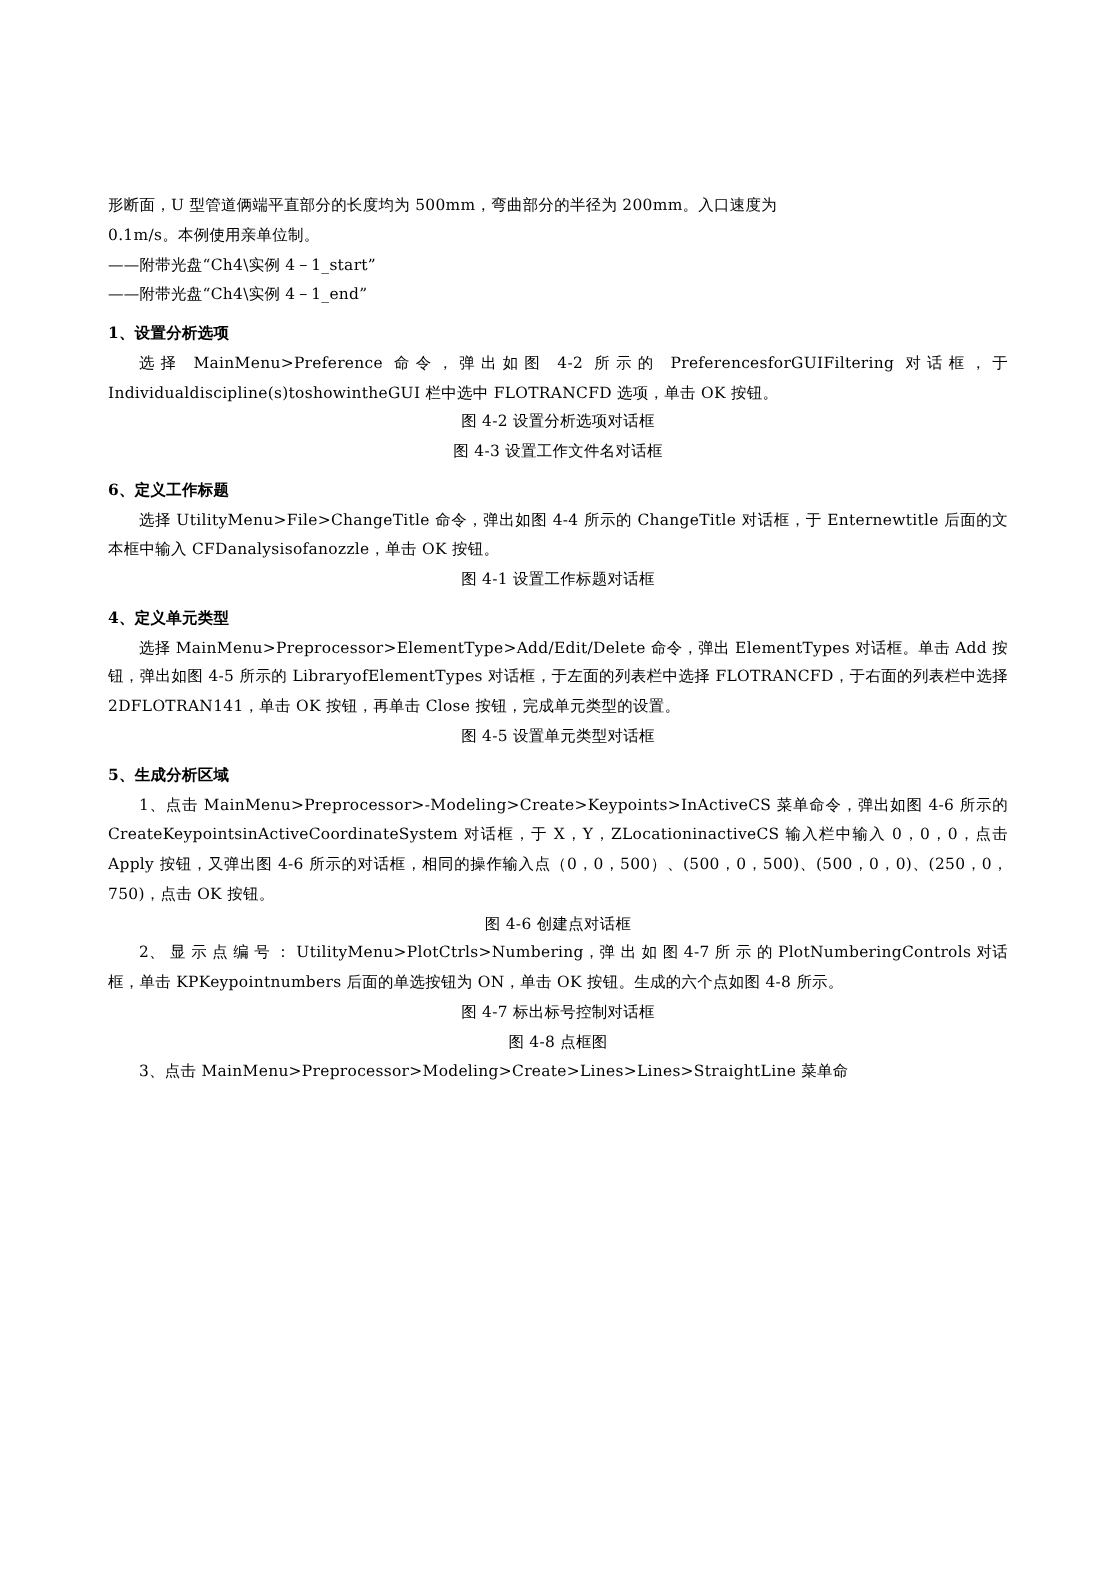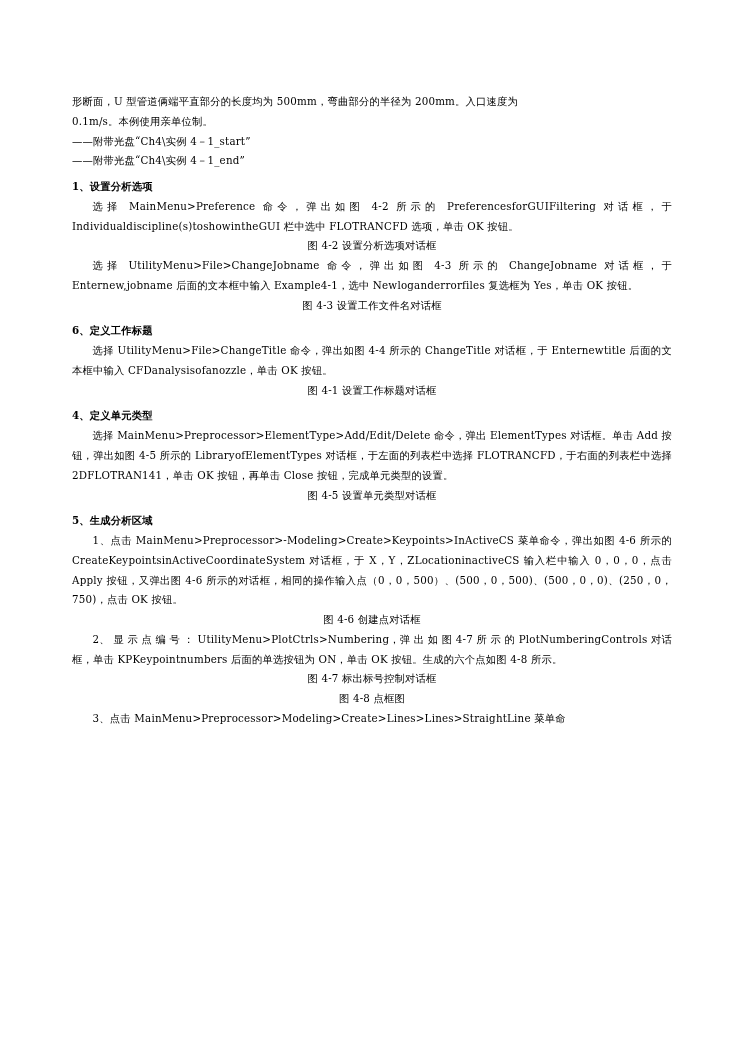--- a/index.html
+++ b/index.html
@@ -20,20 +20,21 @@
     height: 1052px;
     box-sizing: border-box;
     padding: 92px 72px 60px 72px;
     background: #ffffff;
   }
   .doc-body {
     font-size: 10.3px;
     line-height: 1.92;
     letter-spacing: 0.2px;
     text-align: justify;
+    margin-top: 36px;
   }
   p {
     margin: 0;
     padding: 0;
   }
   .para {
     text-indent: 0;
   }
   .indent2 {
     text-indent: 2em;
@@ -58,21 +59,20 @@
 
     <p class="para">形断面，U 型管道俩端平直部分的长度均为 500mm，弯曲部分的半径为 200mm。入口速度为</p>
     <p class="para">0.1m/s。本例使用亲单位制。</p>
     <p class="para dash-line">——附带光盘“Ch4\实例 4－1_start”</p>
     <p class="para dash-line">——附带光盘“Ch4\实例 4－1_end”</p>
 
     <p class="heading">1、设置分析选项</p>
     <p class="para indent2">选择 MainMenu&gt;Preference 命令，弹出如图 4-2 所示的 PreferencesforGUIFiltering 对话框，于 Individualdiscipline(s)toshowintheGUI 栏中选中 FLOTRANCFD 选项，单击 OK 按钮。</p>
     <p class="caption">图 4-2 设置分析选项对话框</p>
 
-    <p class="para indent2">选择 UtilityMenu&gt;File&gt;ChangeJobname 命令，弹出如图 4-3 所示的 ChangeJobname 对话框，于 Enternew,jobname 后面的文本框中输入 Example4-1，选中 Newloganderrorfiles 复选框为 Yes，单击 OK 按钮。</p>
     <p class="caption">图 4-3 设置工作文件名对话框</p>
 
     <p class="heading">6、定义工作标题</p>
     <p class="para indent2">选择 UtilityMenu&gt;File&gt;ChangeTitle 命令，弹出如图 4-4 所示的 ChangeTitle 对话框，于 Enternewtitle 后面的文本框中输入 CFDanalysisofanozzle，单击 OK 按钮。</p>
     <p class="caption">图 4-1 设置工作标题对话框</p>
 
     <p class="heading">4、定义单元类型</p>
     <p class="para indent2">选择 MainMenu&gt;Preprocessor&gt;ElementType&gt;Add/Edit/Delete 命令，弹出 ElementTypes 对话框。单击 Add 按钮，弹出如图 4-5 所示的 LibraryofElementTypes 对话框，于左面的列表栏中选择 FLOTRANCFD，于右面的列表栏中选择 2DFLOTRAN141，单击 OK 按钮，再单击 Close 按钮，完成单元类型的设置。</p>
     <p class="caption">图 4-5 设置单元类型对话框</p>
 

